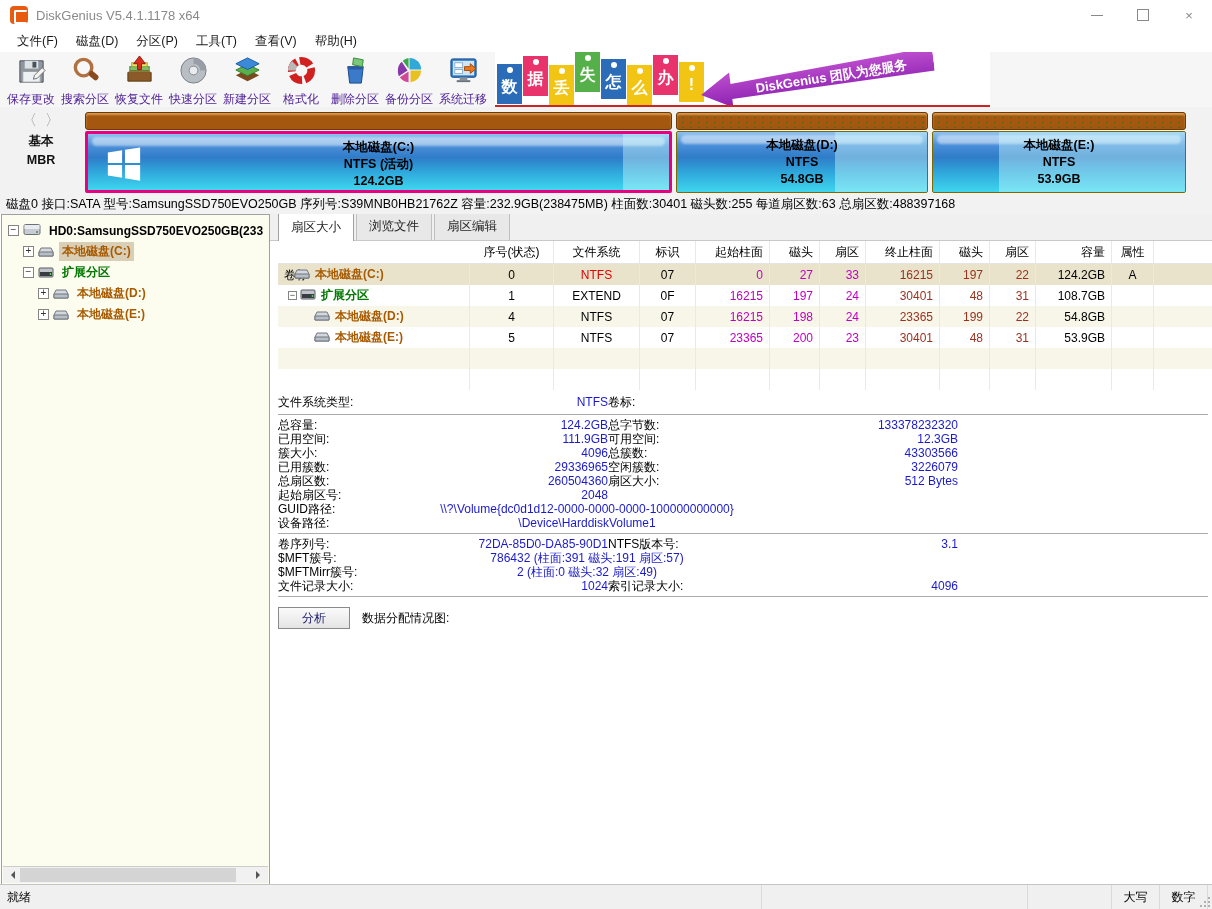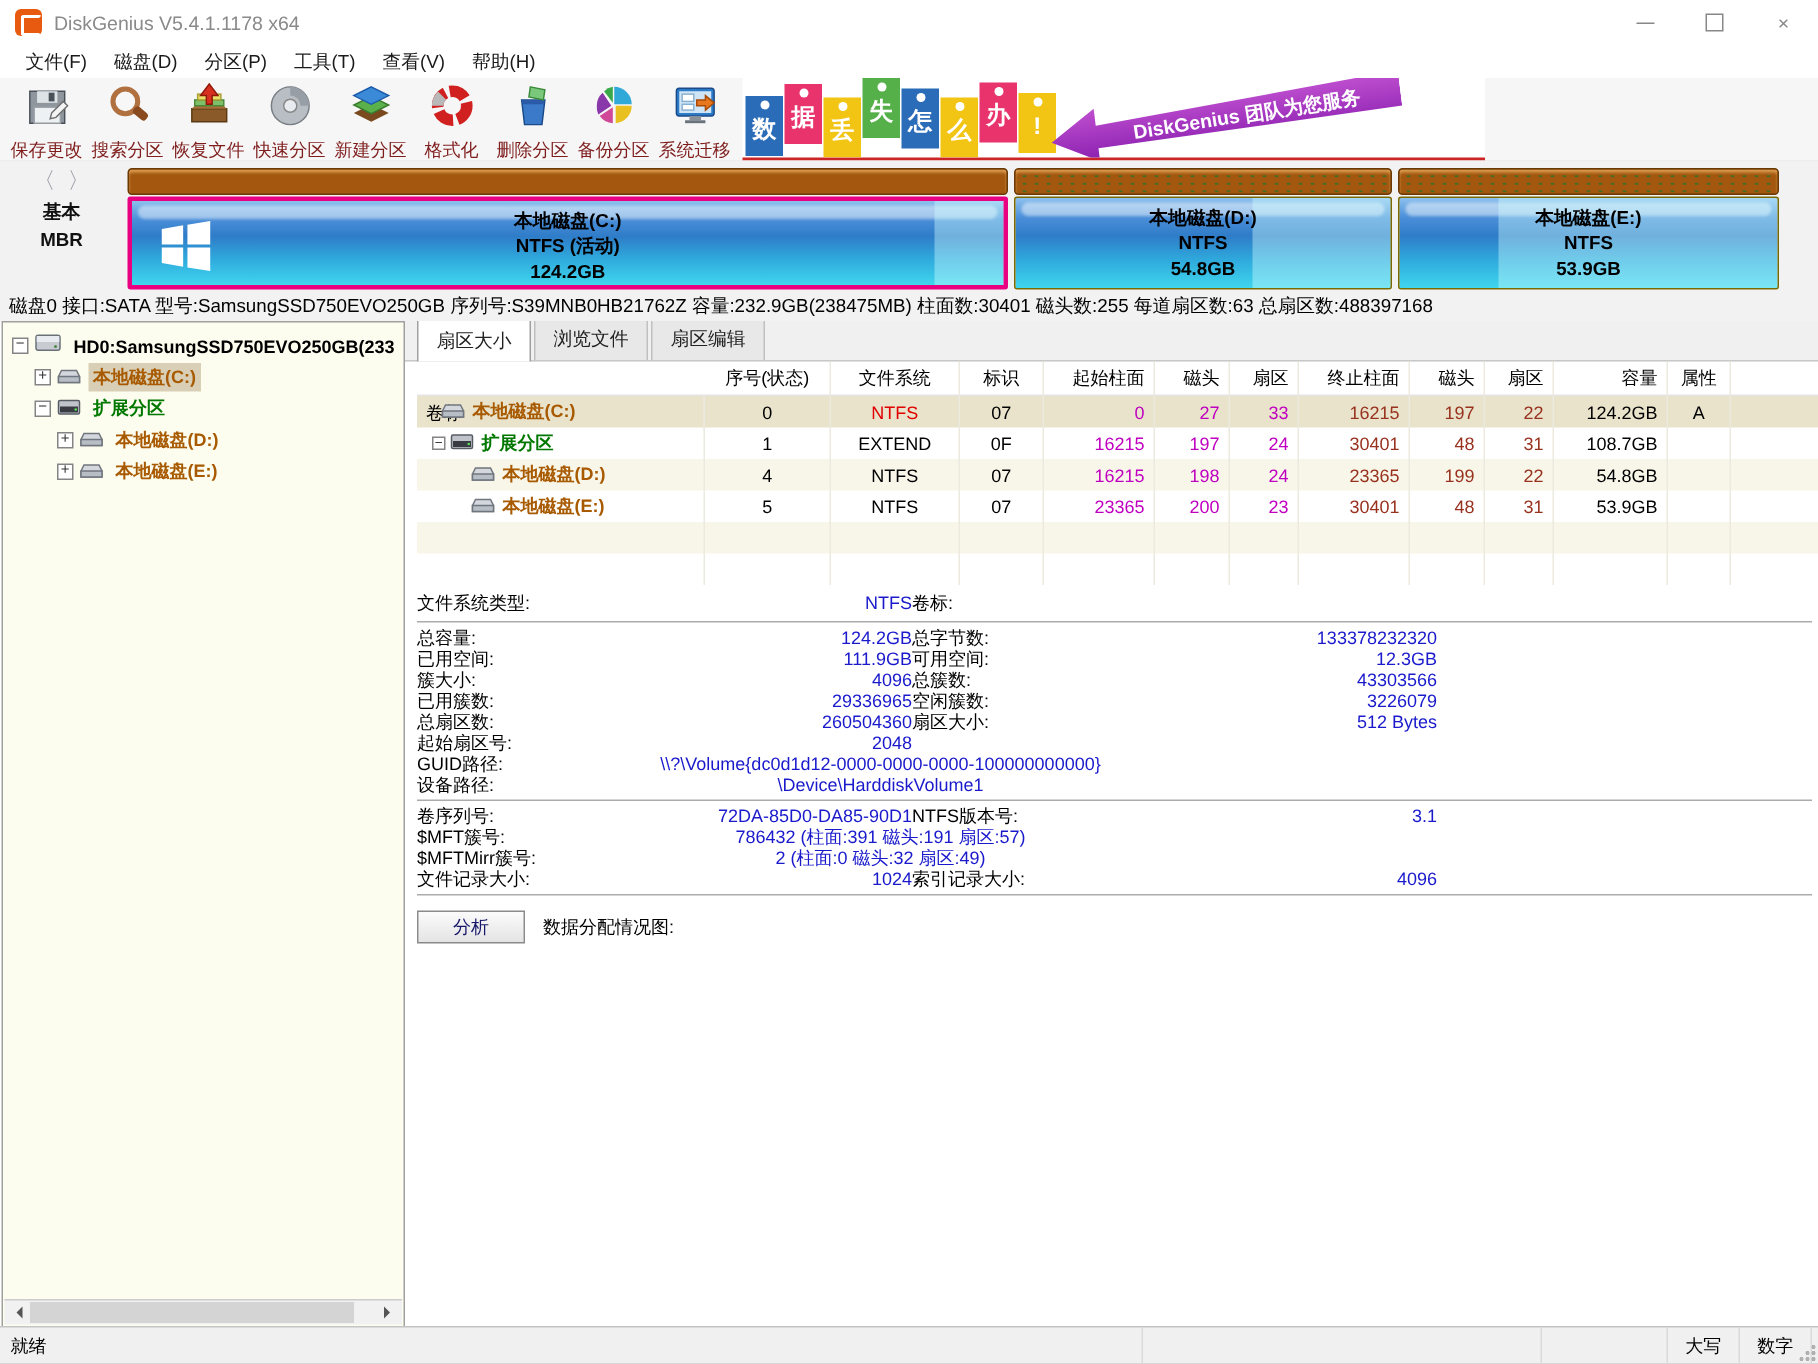--- a/index.html
+++ b/index.html
@@ -13,21 +13,21 @@
   .win-btn{width:46px;height:30px;display:flex;align-items:center;justify-content:center;color:#888;font-size:13px;}
   .wb-min{width:12px;height:1px;background:#888;display:block;}
   .wb-max{width:10px;height:10px;border:1px solid #888;display:block;}
   
   .menubar{position:absolute;top:30px;left:0;right:0;height:22px;background:#fff;display:flex;align-items:center;padding-left:8px;}
   .menu-item{font-size:12.5px;color:#1a1a1a;padding:2px 9px;cursor:default;}
   
   .toolbar{position:absolute;top:52px;left:0;right:0;height:55px;background:#f6f6f6;border-bottom:1px solid #dcdcdc;display:flex;align-items:flex-start;padding-left:4px;}
   .tool-btn{width:54px;height:53px;display:flex;flex-direction:column;align-items:center;justify-content:flex-start;padding-top:3px;box-sizing:border-box;}
   .tool-btn svg{width:31px;height:31px;flex:none;}
-  .tool-label{font-size:12px;color:#7f1d1d;margin-top:1px;white-space:nowrap;}
+  .tool-label{font-size:12px;color:#4c1d95;margin-top:1px;white-space:nowrap;}
   
   .banner{position:absolute;left:495px;top:52px;width:495px;height:53px;background:#fff;border-bottom:2px solid #cc2525;overflow:hidden;}
   .tag-row{position:absolute;left:2px;top:0;height:53px;display:flex;}
   .ad-tag{width:25px;height:40px;margin-right:1px;color:#fff;font-weight:bold;font-size:16px;text-align:center;line-height:46px;position:relative;flex:none;}
   .ad-tag::before{content:"";position:absolute;top:3px;left:50%;margin-left:-3px;width:6px;height:6px;border-radius:50%;background:#fff;}
   .ad-arrow{position:absolute;left:205px;top:9px;width:235px;height:36px;background:linear-gradient(180deg,#c050d0,#8a20b0);clip-path:polygon(0 55%,13% 2%,13% 34%,100% 0%,100% 66%,13% 76%,13% 100%);transform:rotate(-7deg);display:flex;align-items:center;justify-content:center;}
   .ad-arrow span{color:#fff;font-weight:bold;font-size:13px;padding-left:28px;transform:rotate(-2deg);white-space:nowrap;}
   .ad-contact{position:absolute;right:2px;top:6px;width:158px;text-align:right;}
   .ad-phone{color:#e4007e;font-weight:bold;font-size:13.5px;white-space:nowrap;}
   .ad-qq{color:#123a8a;font-weight:bold;font-size:11.5px;white-space:nowrap;margin-top:2px;}

